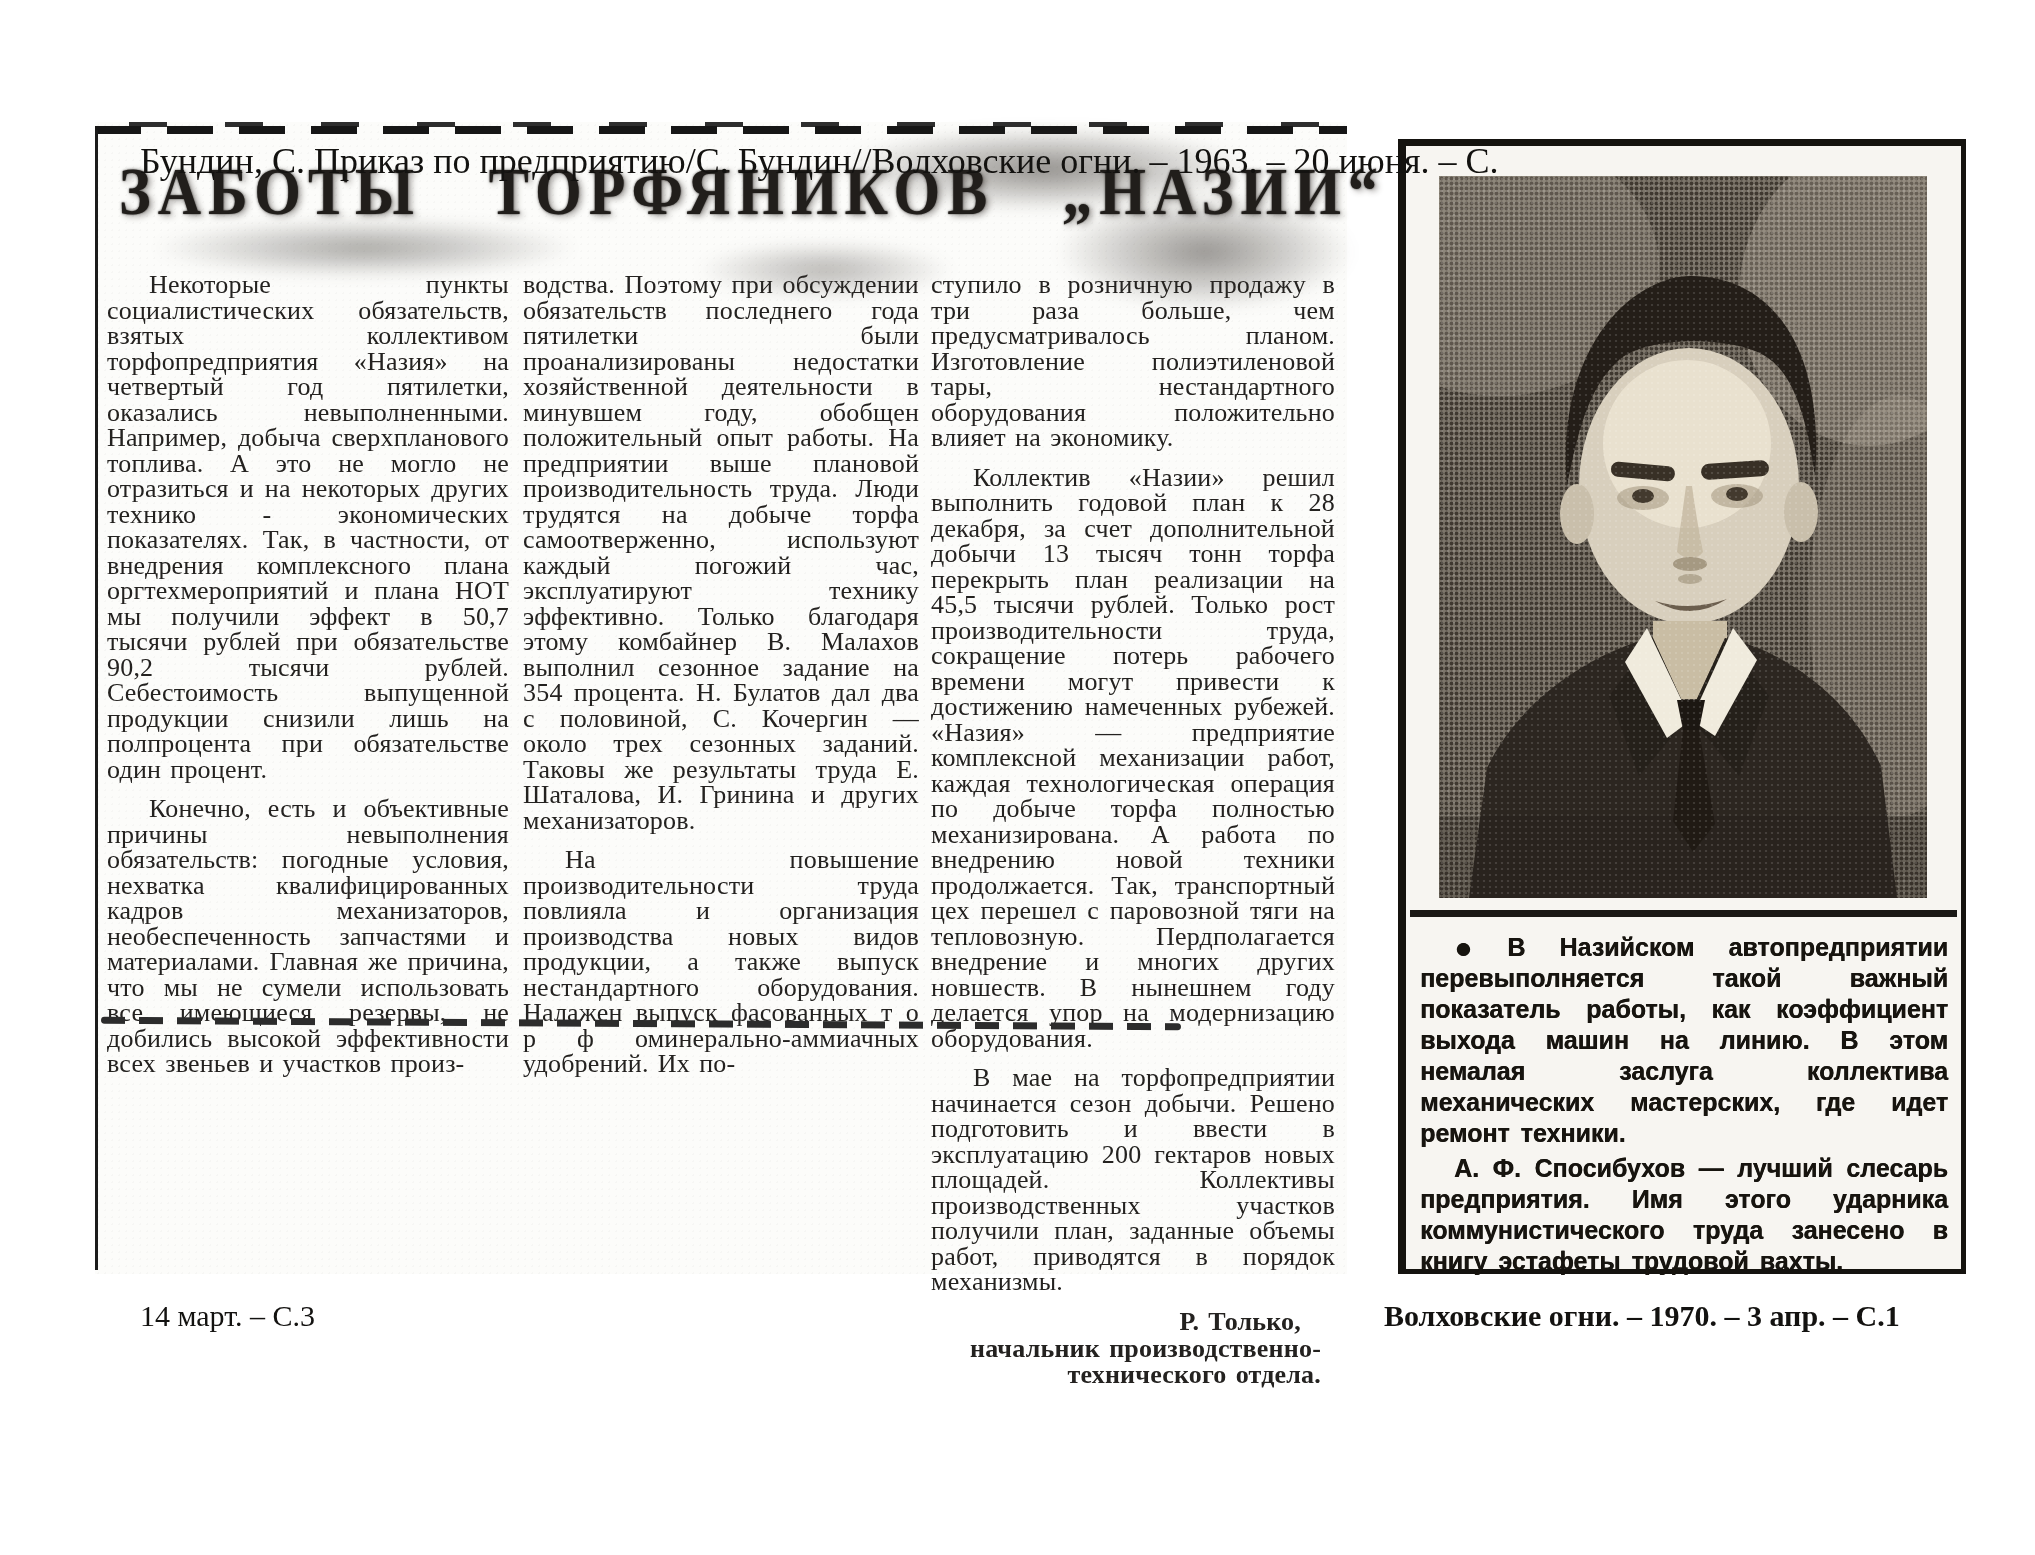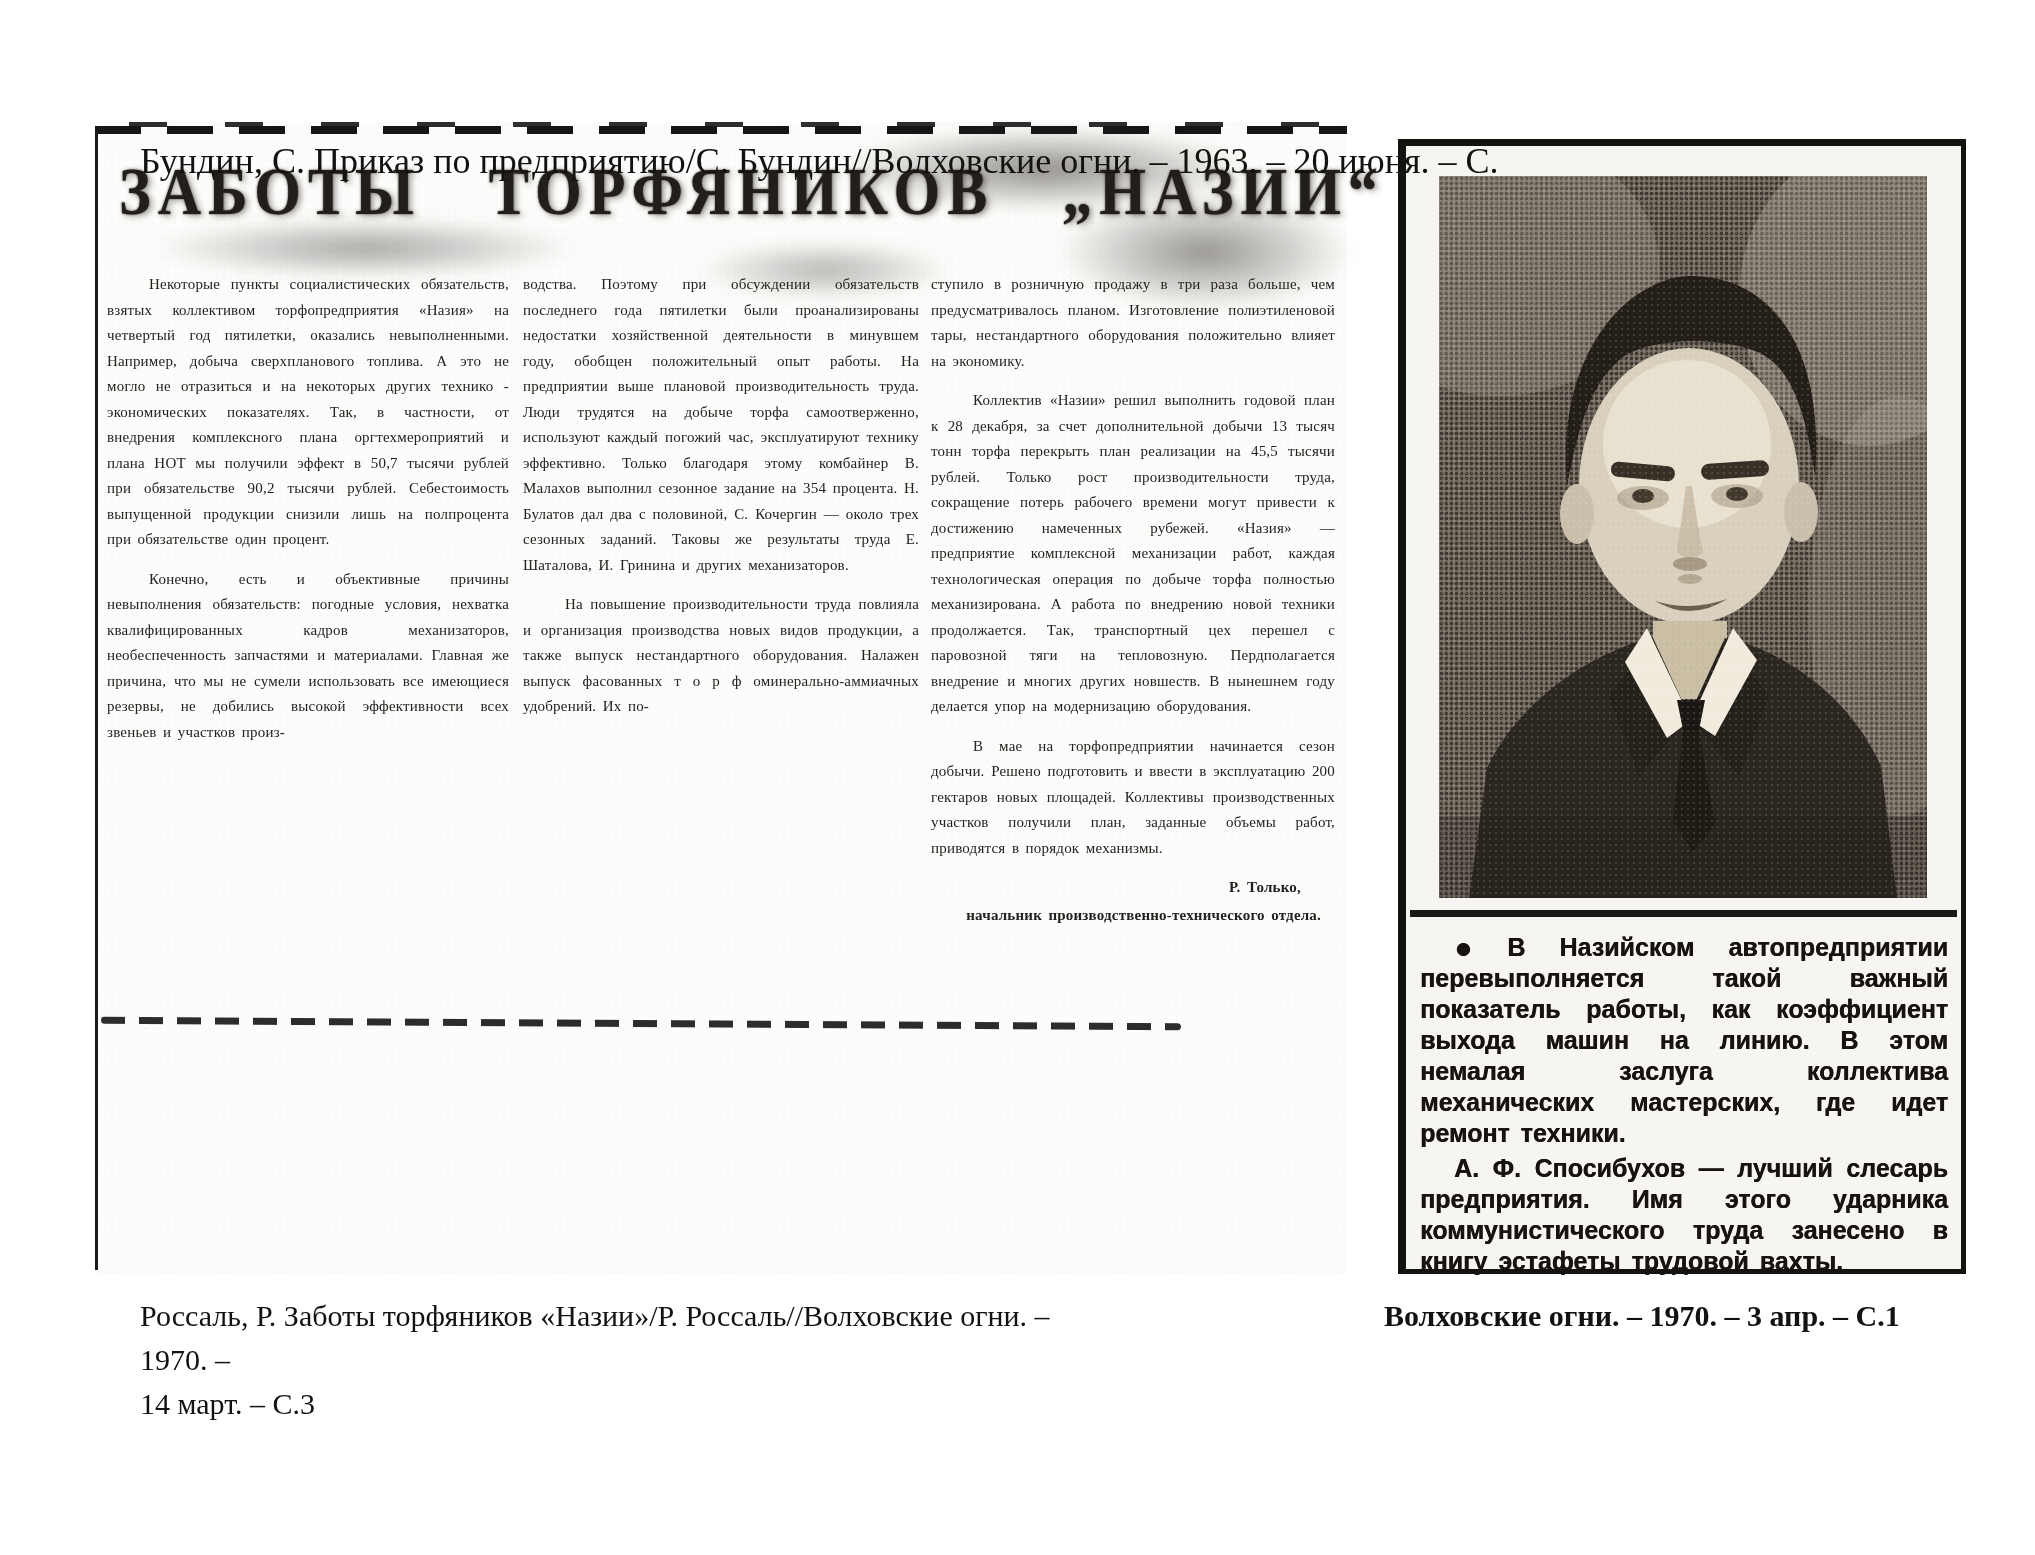--- a/index.html
+++ b/index.html
@@ -32,21 +32,21 @@
     transform:scaleY(1.12);transform-origin:top left;
     text-shadow:0 0 2px rgba(25,22,20,.85), 3px 2px 6px rgba(50,45,40,.45);
   }
   .smudge{position:absolute;border-radius:50%;filter:blur(7px);z-index:2;}
   .smudge.s1{left:740px;top:4px;width:420px;height:86px;background:radial-gradient(ellipse,rgba(60,55,50,.55),rgba(60,55,50,0) 70%);}
   .smudge.s2{left:960px;top:70px;width:300px;height:120px;background:radial-gradient(ellipse,rgba(55,50,45,.5),rgba(55,50,45,0) 70%);}
   .smudge.s3{left:60px;top:96px;width:420px;height:60px;background:radial-gradient(ellipse,rgba(45,42,38,.4),rgba(45,42,38,0) 72%);}
   .smudge.s4{left:600px;top:118px;width:260px;height:60px;background:radial-gradient(ellipse,rgba(60,55,50,.35),rgba(60,55,50,0) 70%);}
   .col{
     position:absolute;top:150px;
-    font-size:15px;line-height:25.5px;text-align:justify;
+    font-size:26px;line-height:25.5px;text-align:justify;
     letter-spacing:.2px;word-spacing:2.5px;color:#242220;
   }
   .col p{margin:0 0 14px 0;text-indent:42px;}
   .col p.cont{text-indent:0;}
   .col1{left:12px;width:402px;}
   .col2{left:428px;width:396px;}
   .col3{left:836px;width:404px;}
   .sig-name{text-indent:0 !important;text-align:right;font-weight:bold;padding-right:34px;margin:4px 0 2px 0 !important;}
   .sig-role{text-indent:0 !important;text-align:right;font-weight:bold;padding-right:14px;margin:0 !important;}
   .cut-edge{
@@ -168,18 +168,17 @@
       <rect width="488" height="722" fill="url(#htl)"></rect>
     </svg>
     <div class="photo-rule"></div>
     <div class="photo-caption">
       <p><span class="bullet">●</span><span>В Назийском автопредприятии перевыполняется такой важный показатель работы, как коэффициент выхода машин на линию. В этом немалая заслуга коллектива механических мастерских, где идет ремонт техники.</span></p>
       <p>А. Ф. Спосибухов — лучший слесарь предприятия. Имя этого ударника коммунистического труда занесено в книгу эстафеты трудовой вахты.</p>
     </div>
   </div>
 
   <div class="bottom-citation left">
-    <div>Россаль, Р. Заботы торфяников «Назии»/Р. Россаль//Волховские огни. – 1970. –</div>
     <div>14 март. – С.3</div>
   </div>
   <div class="bottom-citation right">Волховские огни. – 1970. – 3 апр. – С.1</div>
 
 </div>
 
 </body></html>

